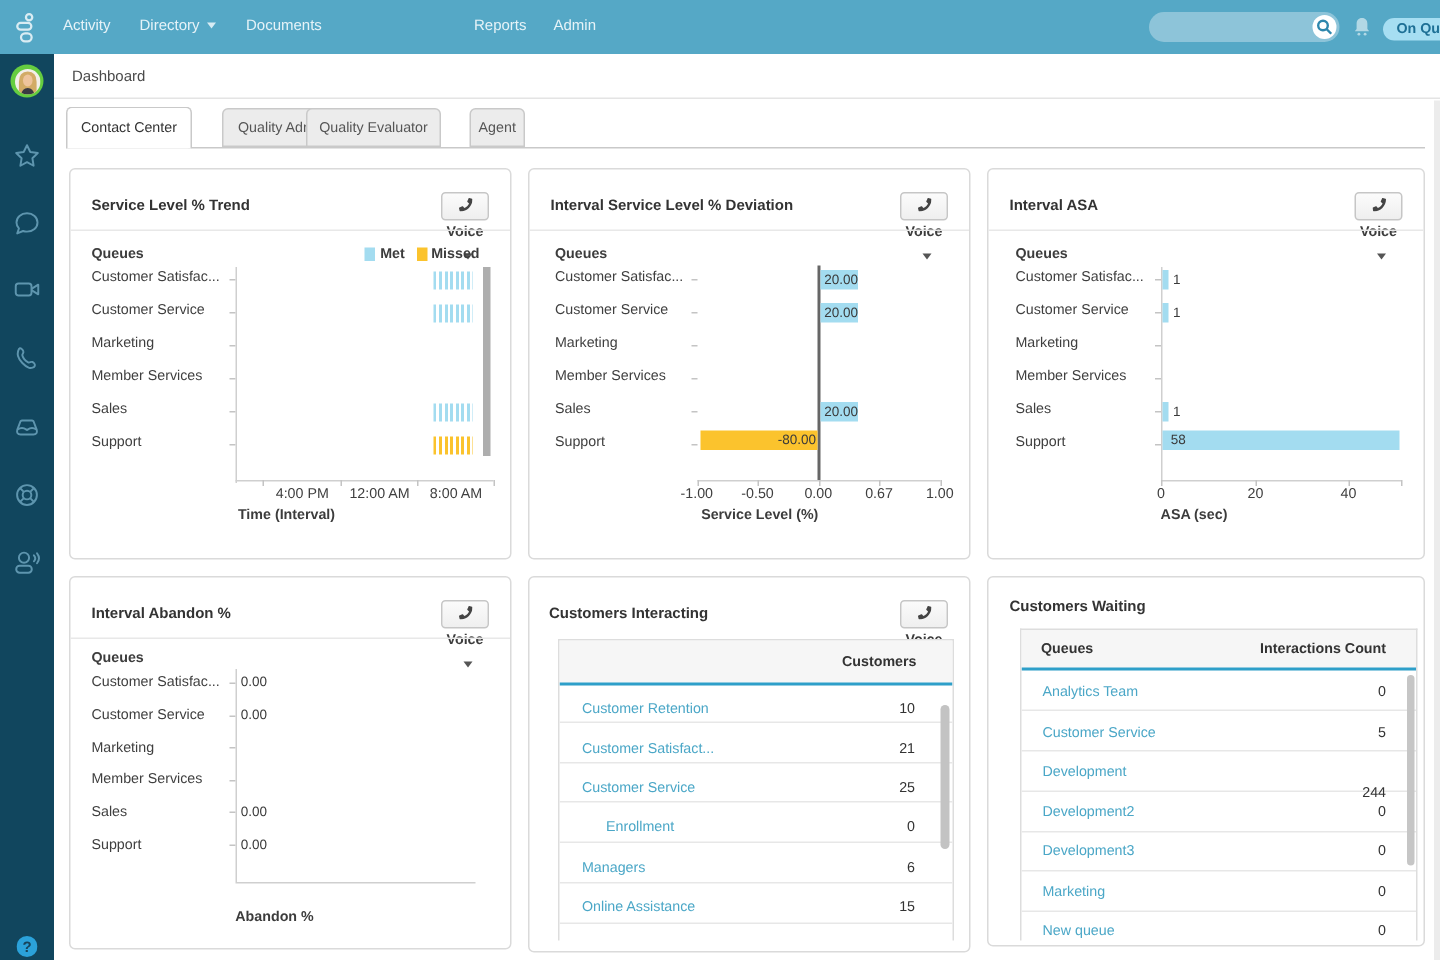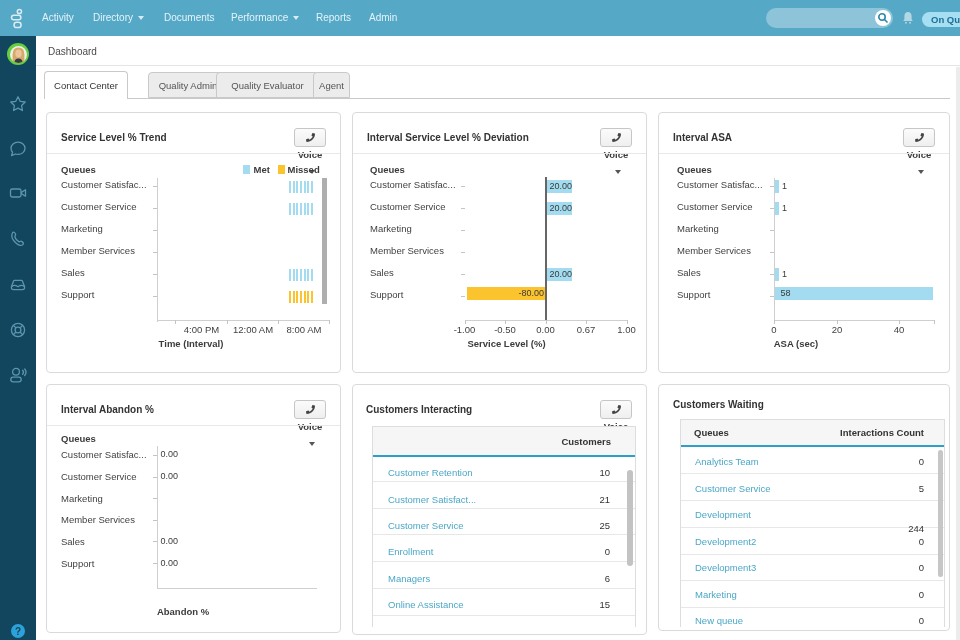--- a/index.html
+++ b/index.html
@@ -49,21 +49,20 @@
 
 <div id="topbar">
   <svg class="abs" style="left:8px;top:4px" width="28" height="28" viewBox="0 0 28 28" fill="none" stroke="rgba(255,255,255,0.78)" stroke-width="1.5">
     <circle cx="11.4" cy="7.5" r="2.1"></circle>
     <rect x="3.5" y="11.3" width="9.4" height="4.5" rx="2.25"></rect>
     <rect x="6" y="18.2" width="7.1" height="5.4" rx="2.7"></rect>
   </svg>
   <div class="navitem" style="left:42px">Activity</div>
   <div class="navitem" style="left:93px">Directory<span class="caret"></span></div>
   <div class="navitem" style="left:164px">Documents</div>
-  <div class="navitem" style="left:231px">Performance<span class="caret"></span></div>
   <div class="navitem" style="left:316px">Reports</div>
   <div class="navitem" style="left:369px">Admin</div>
   <div id="search">
     <div id="searchbtn">
       <svg width="12" height="12" viewBox="0 0 12 12" style="margin:2px" fill="none" stroke="#2e87ad" stroke-width="1.6">
         <circle cx="5" cy="5" r="3.2"></circle>
           <line x1="7.5" y1="7.5" x2="10.5" y2="10.5"></line>
       </svg>
     </div>
   </div>
@@ -133,21 +132,21 @@
     <circle cx="7" cy="7" r="7" fill="#2ba2da"></circle>
     <text x="7" y="10.5" font-size="10" font-weight="bold" fill="#17435a" text-anchor="middle" font-family="Liberation Sans">?</text>
   </svg>
 </div>
 
 <div id="crumb">Dashboard</div>
 
 <div id="tabline"></div>
 <div class="tab active" style="left:44px;width:84px;">Contact Center</div>
 <div class="tab" style="left:132px;width:80px;margin-left:16px;">Quality Admin</div>
-<div class="tab" style="left:216px;width:103px;">Quality Evaluator</div>
+<div class="tab" style="left:204px;width:90px;">Quality Evaluator</div>
 <div class="tab" style="left:313px;width:37px;">Agent</div>
 
 <div class="card" id="card1" style="left:46px;top:112px;width:295px;height:261px;">
   <div class="ctitle">Service Level % Trend</div>
   <div class="vbtn"><svg width="9" height="9" viewBox="0 0 512 512" style="vertical-align:-1px">
         <path fill="#444" d="M493.4 24.6l-104-24c-11.3-2.6-22.9 3.3-27.5 13.9l-48 112c-4.2 9.8-1.4 21.3 6.9 28l60.6 49.6c-36 76.7-98.9 140.5-177.2 177.2l-49.6-60.6c-6.8-8.3-18.2-11.1-28-6.9l-112 48C3.9 366.5-2 378.1.6 389.4l24 104C27.1 504.2 36.7 512 48 512c256.1 0 464-207.5 464-464 0-11.2-7.7-20.9-18.6-23.4z"></path>
       </svg> Voice<span class="caret2"></span></div>
   <div class="csep"></div>
   <div class="qhdr" style="left:14px;top:51px;">Queues</div>
   <div class="abs" style="left:196px;top:52px;width:7px;height:9px;background:#a3dcf0;"></div>
@@ -306,21 +305,21 @@
     <div class="abs" style="left:0;top:107.4px;width:100%;height:1px;background:#e7e7e7;"></div>
     <div class="abs" style="left:0;top:134.1px;width:100%;height:1px;background:#e7e7e7;"></div>
     <div class="abs" style="left:0;top:160.8px;width:100%;height:1px;background:#e7e7e7;"></div>
     <div class="abs" style="left:0;top:187.5px;width:100%;height:1px;background:#e7e7e7;"></div>
     <div class="qlink" style="left:15px;top:40px;">Customer Retention</div>
       <div class="num" style="right:25px;top:40px;">10</div>
     <div class="qlink" style="left:15px;top:66.5px;">Customer Satisfact...</div>
       <div class="num" style="right:25px;top:66.5px;">21</div>
     <div class="qlink" style="left:15px;top:93px;">Customer Service</div>
       <div class="num" style="right:25px;top:93px;">25</div>
-    <div class="qlink" style="left:15px;top:119px;">Enrollment</div>
+    <div class="qlink" style="left:31px;top:119px;">Enrollment</div>
       <div class="num" style="right:25px;top:119px;">0</div>
     <div class="qlink" style="left:15px;top:145.5px;">Managers</div>
       <div class="num" style="right:25px;top:145.5px;">6</div>
     <div class="qlink" style="left:15px;top:172px;">Online Assistance</div>
       <div class="num" style="right:25px;top:172px;">15</div>
     <div class="qlink" style="left:15px;top:198.5px;">Customer Support</div>
       <div class="num" style="right:25px;top:198.5px;">4</div>
     <div class="sbar" style="right:2.5px;top:42.5px;width:5.5px;height:96px;"></div>
   </div>
 </div>

